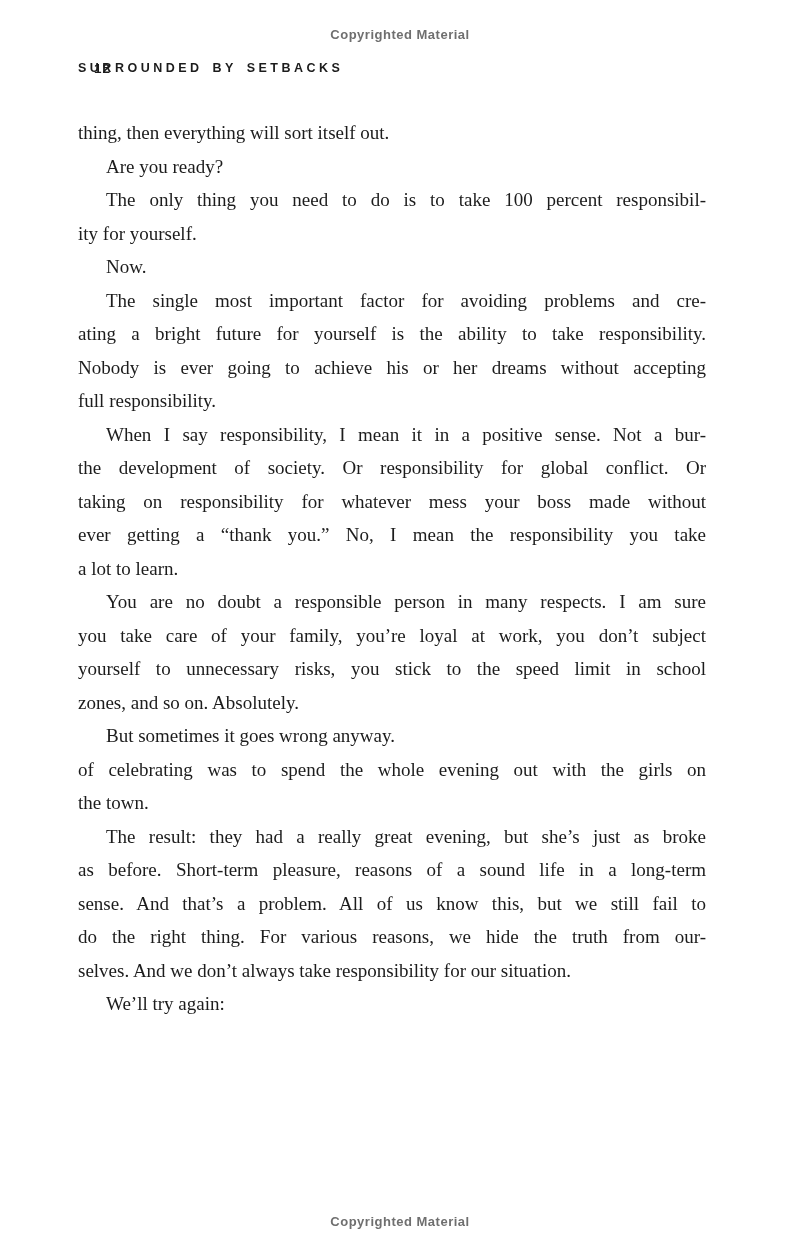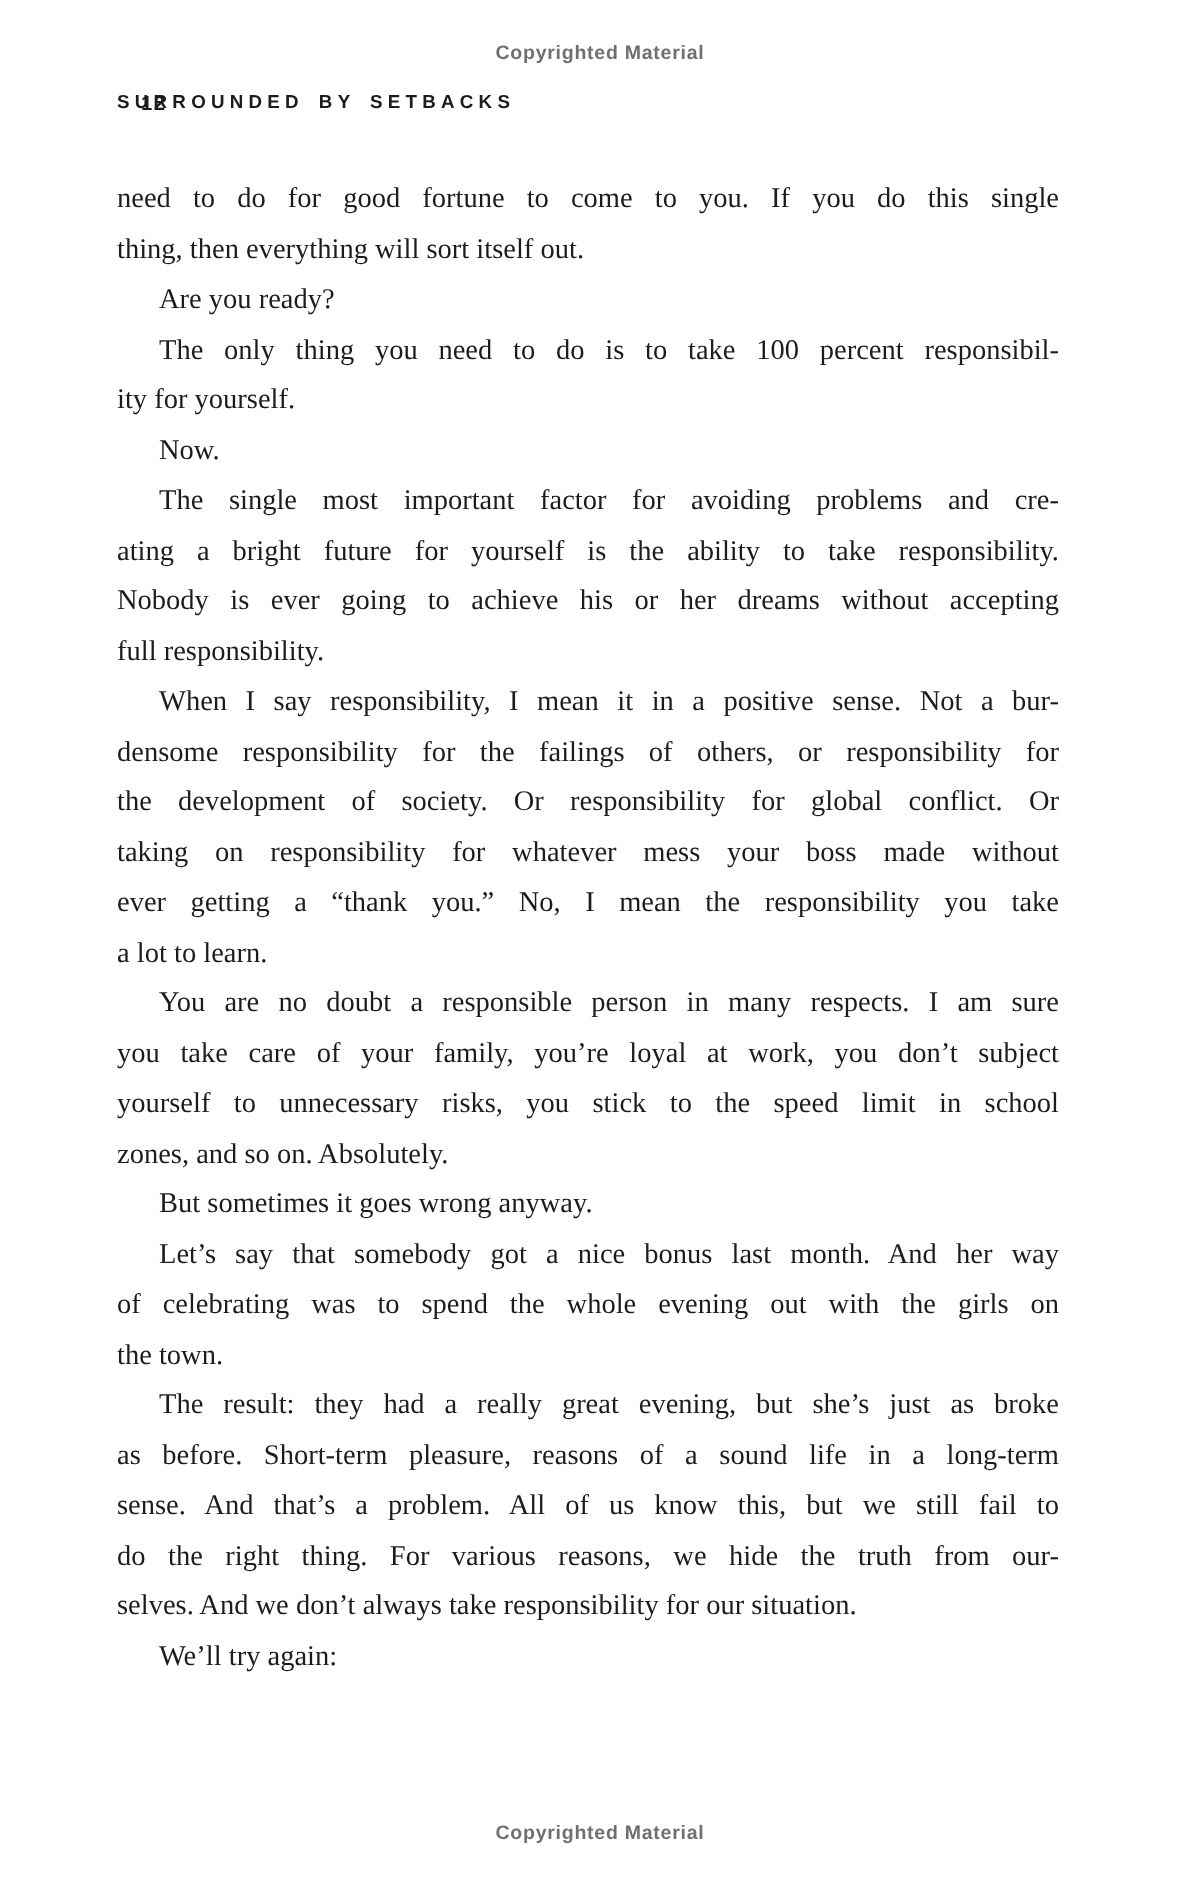--- a/index.html
+++ b/index.html
@@ -78,42 +78,39 @@
 <div class="page">
 
   <div class="copyright top">Copyrighted Material</div>
 
   <div class="running-head">
     <span class="pagenum">12</span>
     <span class="chapter">SURROUNDED BY SETBACKS</span>
   </div>
 
   <div class="body-text">
-      <div class="line">need to do for good fortune to come to you. If you do this single</div>
       <div class="line end">thing, then everything will sort itself out.</div>
       <div class="line indent end">Are you ready?</div>
       <div class="line indent">The only thing you need to do is to take 100 percent responsibil-</div>
       <div class="line end">ity for yourself.</div>
       <div class="line indent end">Now.</div>
       <div class="line indent">The single most important factor for avoiding problems and cre-</div>
       <div class="line">ating a bright future for yourself is the ability to take responsibility.</div>
       <div class="line">Nobody is ever going to achieve his or her dreams without accepting</div>
       <div class="line end">full responsibility.</div>
       <div class="line indent">When I say responsibility, I mean it in a positive sense. Not a bur-</div>
-      <div class="line">densome responsibility for the failings of others, or responsibility for</div>
       <div class="line">the development of society. Or responsibility for global conflict. Or</div>
       <div class="line">taking on responsibility for whatever mess your boss made without</div>
       <div class="line">ever getting a “thank you.” No, I mean the responsibility you take</div>
       <div class="line end">a lot to learn.</div>
       <div class="line indent">You are no doubt a responsible person in many respects. I am sure</div>
       <div class="line">you take care of your family, you’re loyal at work, you don’t subject</div>
       <div class="line">yourself to unnecessary risks, you stick to the speed limit in school</div>
       <div class="line end">zones, and so on. Absolutely.</div>
       <div class="line indent end">But sometimes it goes wrong anyway.</div>
-      <div class="line indent">Let’s say that somebody got a nice bonus last month. And her way</div>
       <div class="line">of celebrating was to spend the whole evening out with the girls on</div>
       <div class="line end">the town.</div>
       <div class="line indent">The result: they had a really great evening, but she’s just as broke</div>
       <div class="line">as before. Short-term pleasure, reasons of a sound life in a long-term</div>
       <div class="line">sense. And that’s a problem. All of us know this, but we still fail to</div>
       <div class="line">do the right thing. For various reasons, we hide the truth from our-</div>
       <div class="line end">selves. And we don’t always take responsibility for our situation.</div>
       <div class="line indent end">We’ll try again:</div>
     </div>
 

